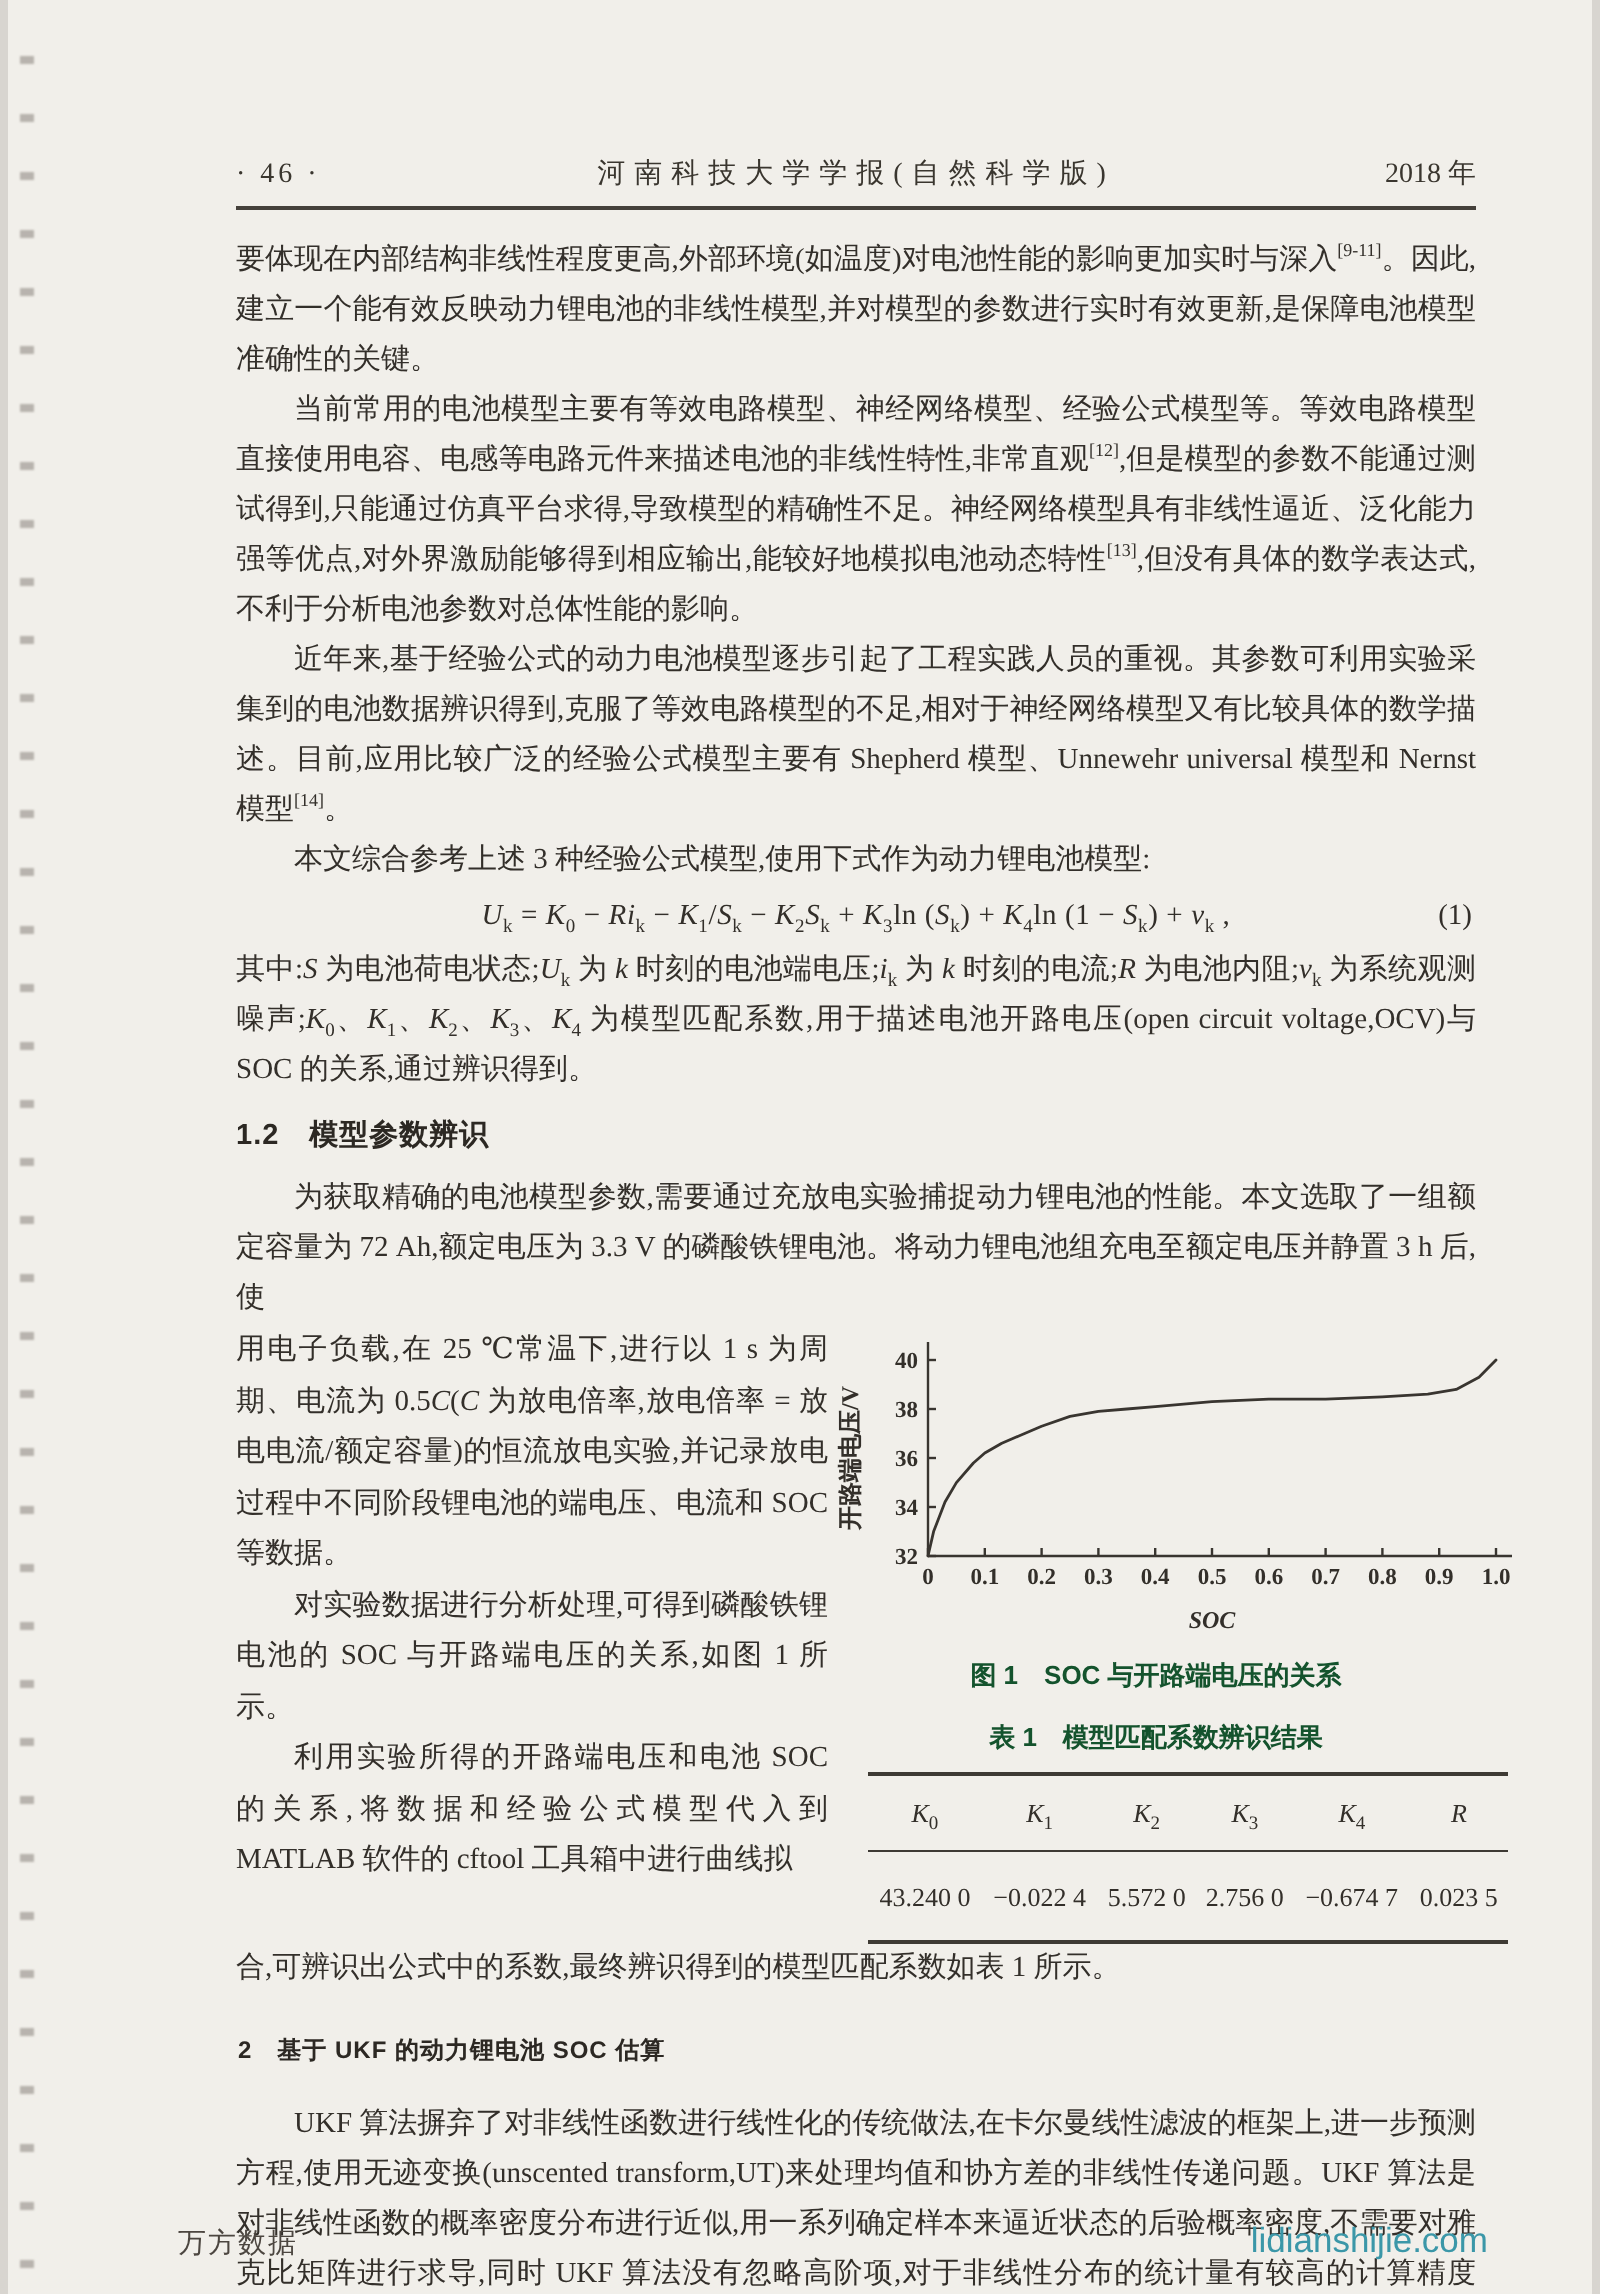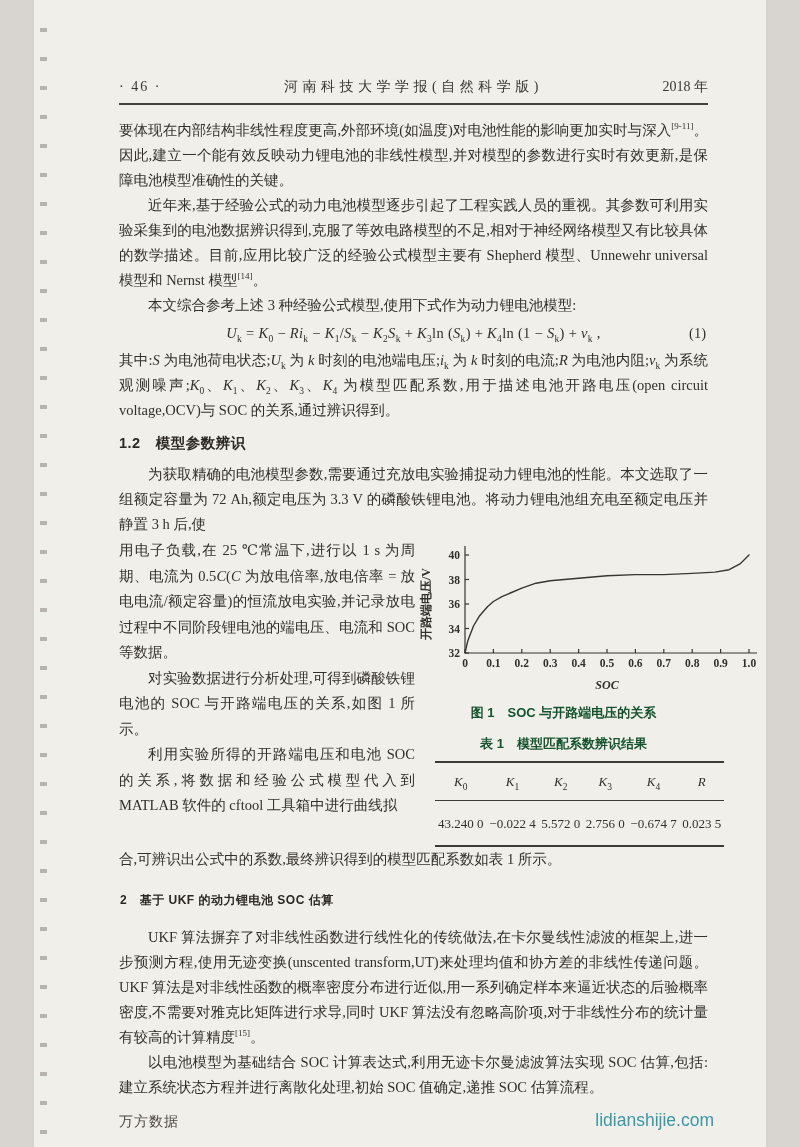--- a/index.html
+++ b/index.html
@@ -1,19 +1,19 @@
 <!DOCTYPE html>
 <html><head>
 <meta charset="utf-8">
 <style>
   html,body{margin:0;padding:0;background:#d8d5d0;}
   .page{
-    position:relative;width:732px;height:1147px;margin:0 auto;
+    position:relative;width:792px;height:1147px;margin:0 auto;
     background:#f1efea;
-    box-sizing:border-box;padding:78px 58px 0 85px;
+    box-sizing:border-box;padding:78px 58px 0 114px;
     font-family:"Liberation Serif","DejaVu Serif",serif;
     color:#332f2a;overflow:hidden;
   }
   
   .specks{
     position:absolute;left:6px;top:8px;bottom:8px;width:7px;
     background:
       repeating-linear-gradient(to bottom,
         transparent 0 20px, rgba(52,42,34,.38) 20px 24px,
         transparent 24px 29px);
@@ -80,20 +80,21 @@
 
   <header>
     <span class="page-num">· 46 ·</span>
     <span class="journal">河南科技大学学报(自然科学版)</span>
     <span class="year">2018 年</span>
   </header>
   <div class="rule"></div>
 
   <main>
     <p class="noindent">要体现在内部结构非线性程度更高,外部环境(如温度)对电池性能的影响更加实时与深入<sup>[9-11]</sup>。因此,建立一个能有效反映动力锂电池的非线性模型,并对模型的参数进行实时有效更新,是保障电池模型准确性的关键。</p>
+    <p>当前常用的电池模型主要有等效电路模型、神经网络模型、经验公式模型等。等效电路模型直接使用电容、电感等电路元件来描述电池的非线性特性,非常直观<sup>[12]</sup>,但是模型的参数不能通过测试得到,只能通过仿真平台求得,导致模型的精确性不足。神经网络模型具有非线性逼近、泛化能力强等优点,对外界激励能够得到相应输出,能较好地模拟电池动态特性<sup>[13]</sup>,但没有具体的数学表达式,不利于分析电池参数对总体性能的影响。</p>
     <p>近年来,基于经验公式的动力电池模型逐步引起了工程实践人员的重视。其参数可利用实验采集到的电池数据辨识得到,克服了等效电路模型的不足,相对于神经网络模型又有比较具体的数学描述。目前,应用比较广泛的经验公式模型主要有 Shepherd 模型、Unnewehr universal 模型和 Nernst 模型<sup>[14]</sup>。</p>
     <p>本文综合参考上述 3 种经验公式模型,使用下式作为动力锂电池模型:</p>
 
     <div class="equation">
       <span class="eq-body"><i>U</i><sub>k</sub> = <i>K</i><sub>0</sub> − <i>Ri</i><sub>k</sub> − <i>K</i><sub>1</sub>/<i>S</i><sub>k</sub> − <i>K</i><sub>2</sub><i>S</i><sub>k</sub> + <i>K</i><sub>3</sub>ln (<i>S</i><sub>k</sub>) + <i>K</i><sub>4</sub>ln (1 − <i>S</i><sub>k</sub>) + <i>v</i><sub>k</sub> ,</span>
       <span class="eq-num">(1)</span>
     </div>
 
     <p class="noindent">其中:<i>S</i> 为电池荷电状态;<i>U</i><sub>k</sub> 为 <i>k</i> 时刻的电池端电压;<i>i</i><sub>k</sub> 为 <i>k</i> 时刻的电流;<i>R</i> 为电池内阻;<i>v</i><sub>k</sub> 为系统观测噪声;<i>K</i><sub>0</sub>、<i>K</i><sub>1</sub>、<i>K</i><sub>2</sub>、<i>K</i><sub>3</sub>、<i>K</i><sub>4</sub> 为模型匹配系数,用于描述电池开路电压(open circuit voltage,OCV)与 SOC 的关系,通过辨识得到。</p>
 

